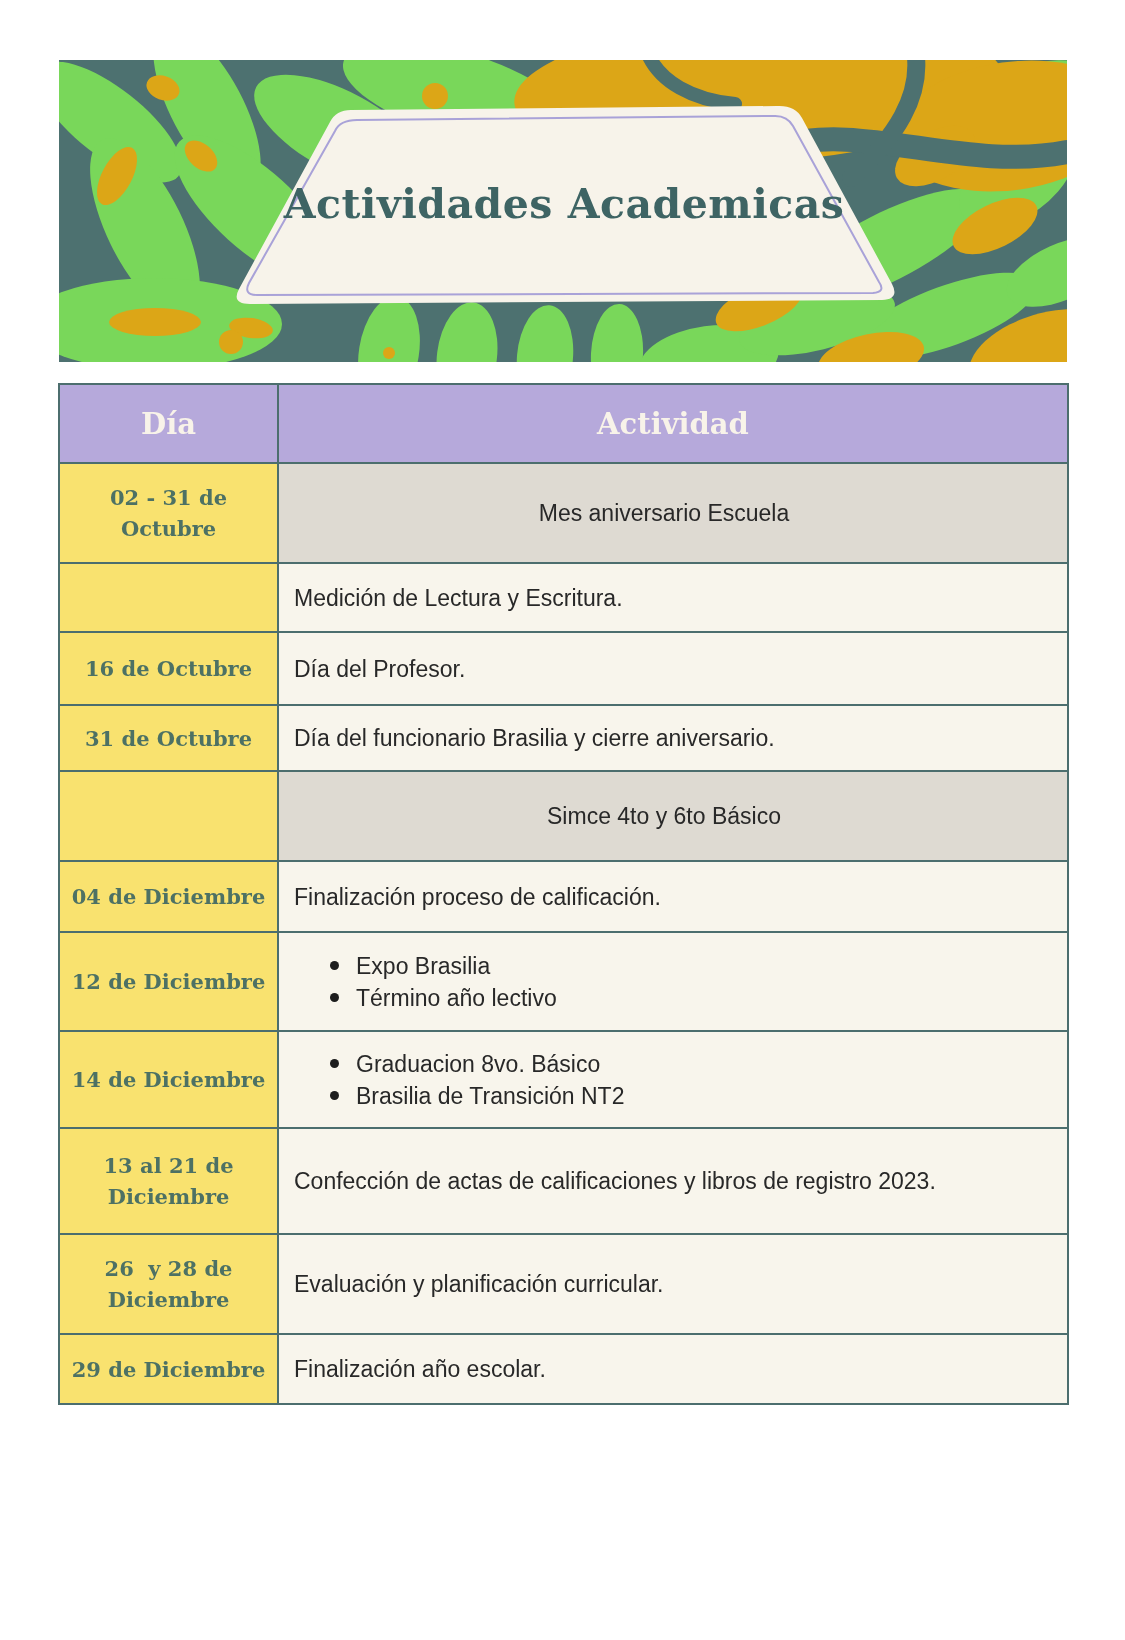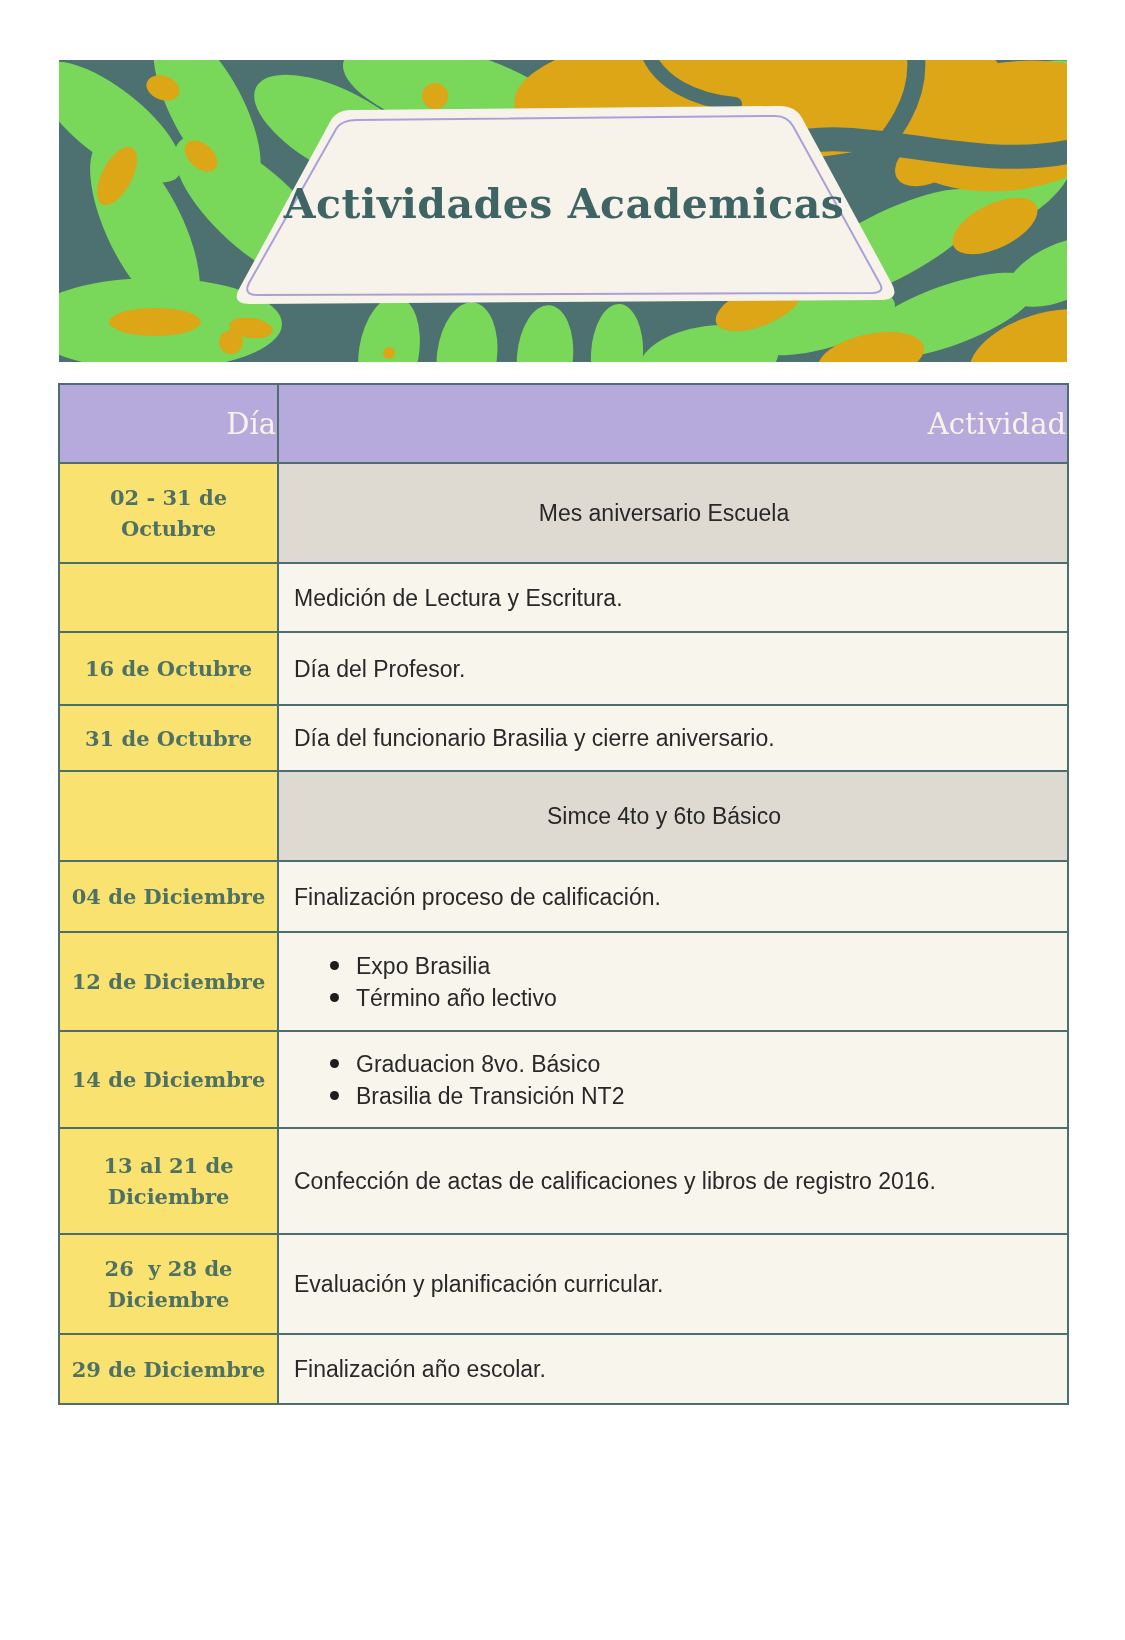--- a/index.html
+++ b/index.html
@@ -43,23 +43,23 @@
   table.schedule th, table.schedule td {
     border: 2px solid var(--border, #4C6E6E);
     box-sizing: border-box;
     vertical-align: middle;
   }
   thead tr { height: 79px; }
   th {
     background: var(--header_bg, #B6A9DB);
     color: var(--header_text, #F8F3E9);
     font-family: "DejaVu Serif", serif;
-    font-weight: 400;
+    font-weight: 700;
     font-size: 29px;
-    text-align: right;
+    text-align: center;
   }
   td.day {
     background: var(--day_bg, #F9E26F);
     color: var(--day_text, #4D7164);
     font-family: "DejaVu Serif", serif;
     font-weight: 700;
     font-size: 21px;
     line-height: 31px;
     text-align: center;
     white-space: pre-line;
@@ -209,21 +209,21 @@
         <td class="act">
           <ul class="bullets">
             <li>Graduacion 8vo. Básico</li>
             <li>Brasilia de Transición NT2</li>
           </ul>
         </td>
       </tr>
       <tr>
         <td class="day">13 al 21 de
 Diciembre</td>
-        <td class="act">Confección de actas de calificaciones y libros de registro 2016.</td>
+        <td class="act">Confección de actas de calificaciones y libros de registro 2023.</td>
       </tr>
       <tr>
         <td class="day">26&nbsp; y 28 de
 Diciembre</td>
         <td class="act">Evaluación y planificación curricular.</td>
       </tr>
       <tr>
         <td class="day">29 de Diciembre</td>
         <td class="act">Finalización año escolar.</td>
       </tr>

